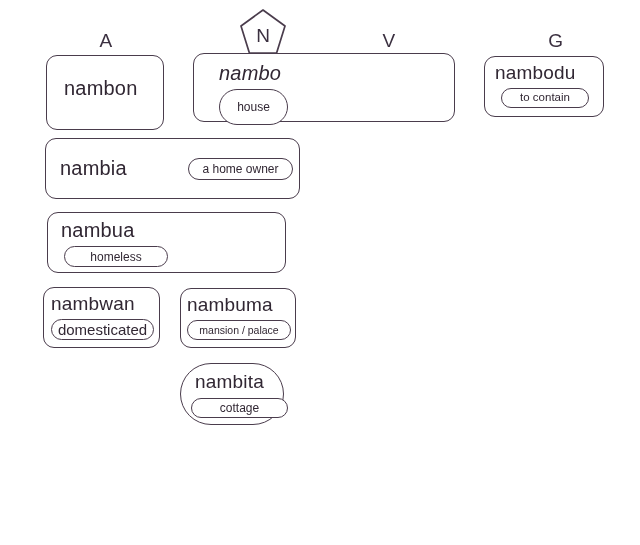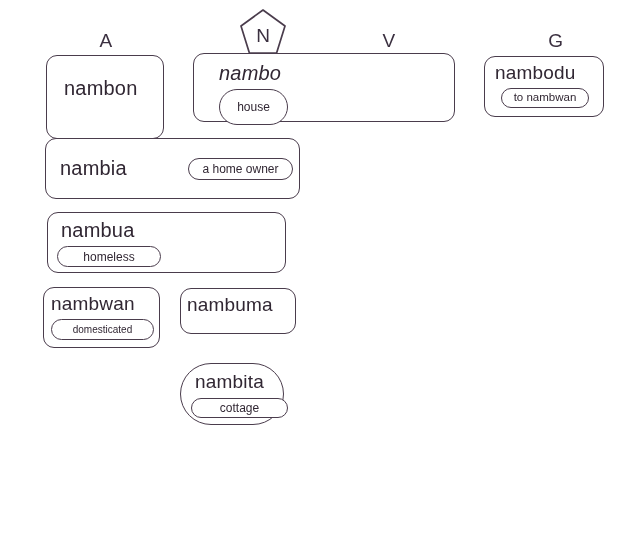--- a/index.html
+++ b/index.html
@@ -104,51 +104,52 @@
     <svg width="48" height="48" viewBox="0 0 48 48" aria-hidden="true">
       <polygon points="24,2 46,18 37.6,45 10.4,45 2,18" fill="#ffffff" stroke="#4a3c4c" stroke-width="1.7" stroke-linejoin="round"></polygon>
     </svg>
     <div class="pentagon-label">N</div>
   </div>
 
   <div class="col-header" style="left:373px; top:31px; width:32px;">V</div>
 
   <div class="col-header" style="left:540px; top:31px; width:32px;">G</div>
 
-  <div class="wordbox" style="left:46px; top:55px; width:118px; height:84px;">
+  <div class="wordbox" style="left:46px; top:55px; width:118px; height:75px;">
     <div class="word" style="left:17px; top:22px;">nambon</div>
   </div>
 
   <div class="wordbox" style="left:193px; top:53px; width:262px; height:69px;">
     <div class="word" style="left:25px; top:9px;font-style:italic;">nambo</div>
     <div class="pill" style="left:25px; top:35px; width:69px; height:36px; font-size:12px;">house</div>
   </div>
 
   <div class="wordbox" style="left:484px; top:56px; width:120px; height:61px;">
     <div class="word" style="left:10px; top:6px; font-size:19px;">nambodu</div>
-    <div class="pill" style="left:16px; top:31px; width:88px; height:20px; font-size:11.5px;">to nambwan</div>
+    <div class="pill" style="left:16px; top:31px; width:88px; height:20px; font-size:11.5px;">to contain</div>
   </div>
 
   <div class="wordbox" style="left:45px; top:138px; width:255px; height:61px;">
     <div class="word" style="left:14px; top:19px;">nambia</div>
     <div class="pill" style="left:142px; top:19px; width:105px; height:22px; font-size:12px;">a home owner</div>
   </div>
 
   <div class="wordbox" style="left:47px; top:212px; width:239px; height:61px;">
     <div class="word" style="left:13px; top:7px;">nambua</div>
-    <div class="pill" style="left:9px; top:33px; width:104px; height:21px; font-size:12px;">homeless</div>
+    <div class="pill" style="left:16px; top:33px; width:104px; height:21px; font-size:12px;">homeless</div>
   </div>
 
   <div class="wordbox" style="left:43px; top:287px; width:117px; height:61px;">
     <div class="word" style="left:7px; top:6px; font-size:19px;">nambwan</div>
-    <div class="pill" style="left:7px; top:31px; width:103px; height:21px; font-size:10px;">domesticated</div>
+    <div class="pill" style="left:7px; top:31px; width:103px; height:21px; font-size:15px;">domesticated</div>
   </div>
 
-  <div class="wordbox" style="left:180px; top:288px; width:116px; height:46px;">
+  <div class="wordbox" style="left:180px; top:288px; width:116px; height:60px;">
     <div class="word" style="left:6px; top:6px; font-size:19px;">nambuma</div>
+    <div class="pill" style="left:6px; top:31px; width:104px; height:20px; font-size:10.5px;">mansion / palace</div>
   </div>
 
   <div class="wordbox" style="left:180px; top:363px; width:104px; height:62px;border-radius:31px;">
     <div class="word" style="left:14px; top:8px; font-size:19px;">nambita</div>
     <div class="pill" style="left:10px; top:34px; width:97px; height:20px; font-size:12px;">cottage</div>
   </div>
 
 </div>
 
 </body></html>

